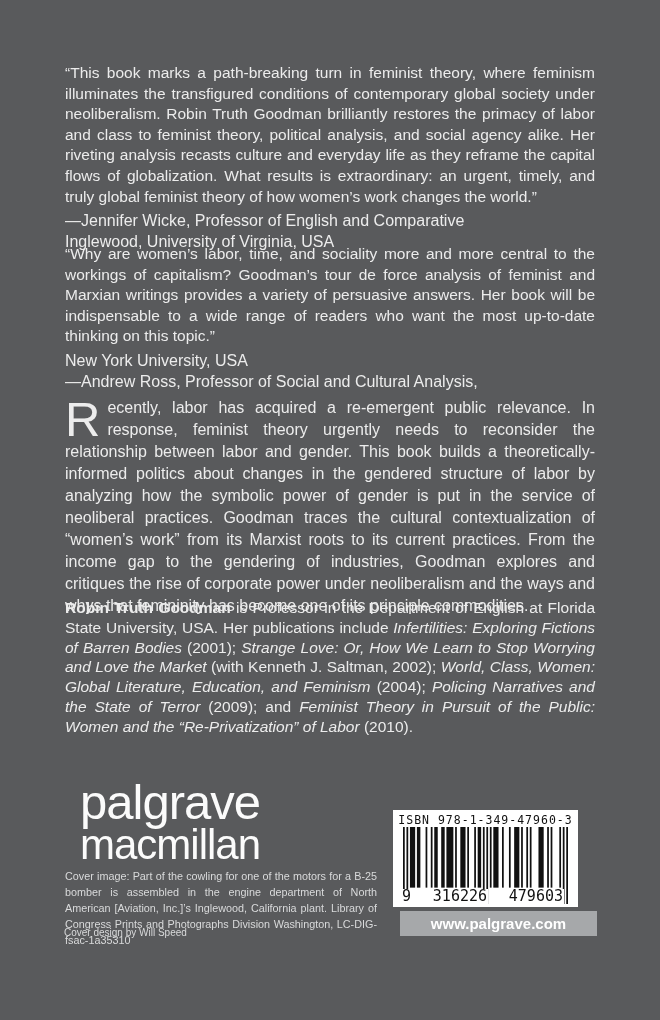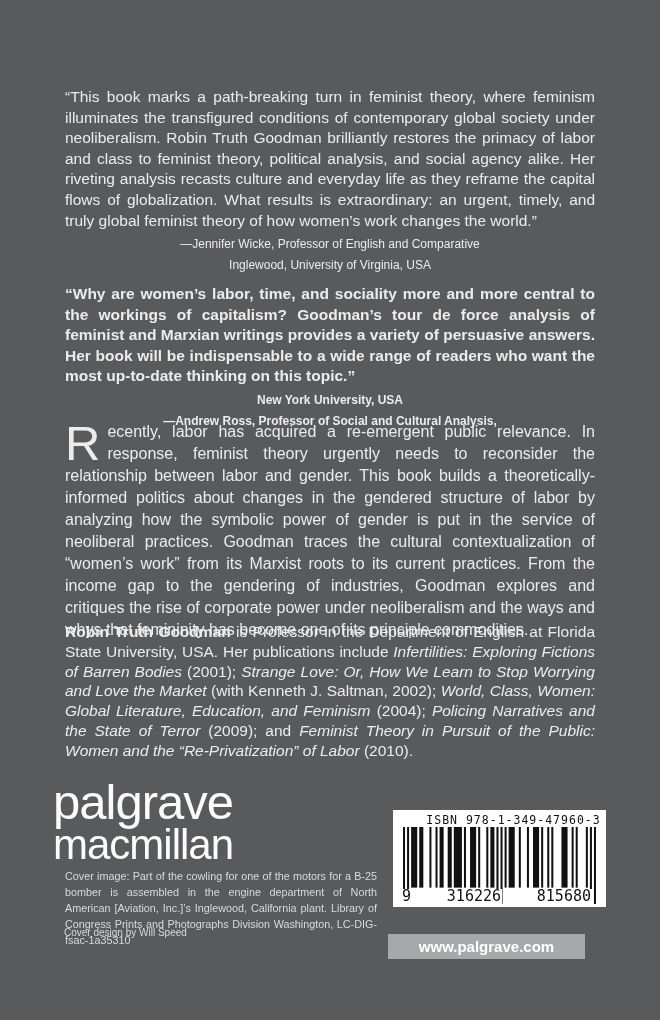--- a/index.html
+++ b/index.html
@@ -6,75 +6,75 @@
   body { background: #595a5c; }
   .cover {
     position: relative;
     width: 660px;
     height: 1020px;
     background: #595a5c;
     color: #ececec;
     font-family: "Liberation Sans", sans-serif;
     overflow: hidden;
   }
-  .textblock { position: absolute; left: 65px; width: 530px; margin-top: 24px; }
+  .textblock { position: absolute; left: 65px; width: 530px; }
   .quote-text { font-size: 15.5px; line-height: 20.6px; text-align: justify; }
-  .attr { font-size: 12px; line-height: 21px; text-align: center; margin-top: 3px; }
+  .attr { font-size: 16px; line-height: 21px; text-align: left; margin-top: 3px; }
   #quote1 { top: 63px; }
-  #quote2 { top: 260px; font-weight: bold; }
+  #quote2 { top: 244px; }
   #desc   { top: 397px; font-size: 16px; line-height: 22px; text-align: justify; }
   .dropcap {
     float: left;
     font-size: 49px;
     line-height: 40px;
     padding: 2px 7px 0 0;
   }
   #bio { top: 598px; font-size: 15.5px; line-height: 19.8px; text-align: justify; }
   .b { font-weight: bold; }
   .i { font-style: italic; }
 
-  #logo { position: absolute; left: 53px; top: 776px; color: #fbfbfb; }
+  #logo { position: absolute; left: 80px; top: 776px; color: #fbfbfb; }
   .logo1 { font-size: 49px; line-height: 52px; letter-spacing: -1px; }
   .logo2 { font-size: 42px; line-height: 38px; letter-spacing: -1px; margin-top: -2px; text-align: right; }
 
   #credit {
     position: absolute; left: 65px; top: 868px; width: 312px;
     font-size: 10.8px; line-height: 16px; text-align: justify;
     color: #d9dadb;
   }
   #design {
     position: absolute; left: 64px; top: 927px;
     font-size: 10px; color: #d9dadb;
   }
 
   #barcode {
     position: absolute; left: 393px; top: 810px; width: 185px; height: 97px;
-    background: #ffffff; color: #111111; padding-left: 28px;
+    background: #ffffff; color: #111111;
   }
   .isbn-label {
     text-align: center;
     font-family: "DejaVu Sans Mono", monospace;
     font-size: 11.5px; letter-spacing: 1px;
     padding-top: 3px; white-space: nowrap;
   }
   .bars-wrap { position: absolute; left: 10px; right: 10px; top: 17px; bottom: 3px; }
   .bars-wrap svg { width: 100%; height: 100%; display: block; }
   .bars-wrap rect { fill: #111111; }
   .digits {
     position: absolute; left: -2px; right: 4px; bottom: 0;
     display: flex; justify-content: space-between;
     font-family: "DejaVu Sans Mono", monospace;
     font-size: 15px; line-height: 15px; color: #111111;
   }
   .digits span { background: #ffffff; padding: 0 1px; }
 
   #webbar {
-    position: absolute; left: 388px; top: 911px; width: 197px; height: 25px;
+    position: absolute; left: 400px; top: 911px; width: 197px; height: 25px;
     background: #a6a8aa; color: #ffffff;
-    font-weight: bold; font-size: 15px; line-height: 25px; text-align: center; margin-top: 23px;
+    font-weight: bold; font-size: 15px; line-height: 25px; text-align: center;
   }
 </style>
 </head>
 <body>
 
 <div class="cover">
 
   <div class="textblock" id="quote1">
     <div class="quote-text">“This book marks a path-breaking turn in feminist theory, where feminism illuminates the transfigured conditions of contemporary global society under neoliberalism. Robin Truth Goodman brilliantly restores the primacy of labor and class to feminist theory, political analysis, and social agency alike. Her riveting analysis recasts culture and everyday life as they reframe the capital flows of globalization. What results is extraordinary: an urgent, timely, and truly global feminist theory of how women’s work changes the world.”</div>
     <div class="attr">
@@ -136,20 +136,20 @@
           <rect x="78" y="0" width="3" height="63"></rect>
           <rect x="83" y="0" width="1" height="63"></rect>
           <rect x="85" y="0" width="1" height="63"></rect>
           <rect x="90" y="0" width="1" height="63"></rect>
           <rect x="92" y="0" width="1" height="80"></rect>
           <rect x="94" y="0" width="1" height="80"></rect>
         </svg>
       <div class="digits">
         <span>9</span>
         <span>316226</span>
-        <span>815680</span>
+        <span>479603</span>
       </div>
     </div>
   </div>
 
   <div id="webbar">www.palgrave.com</div>
 
 </div>
 
 </body></html>

